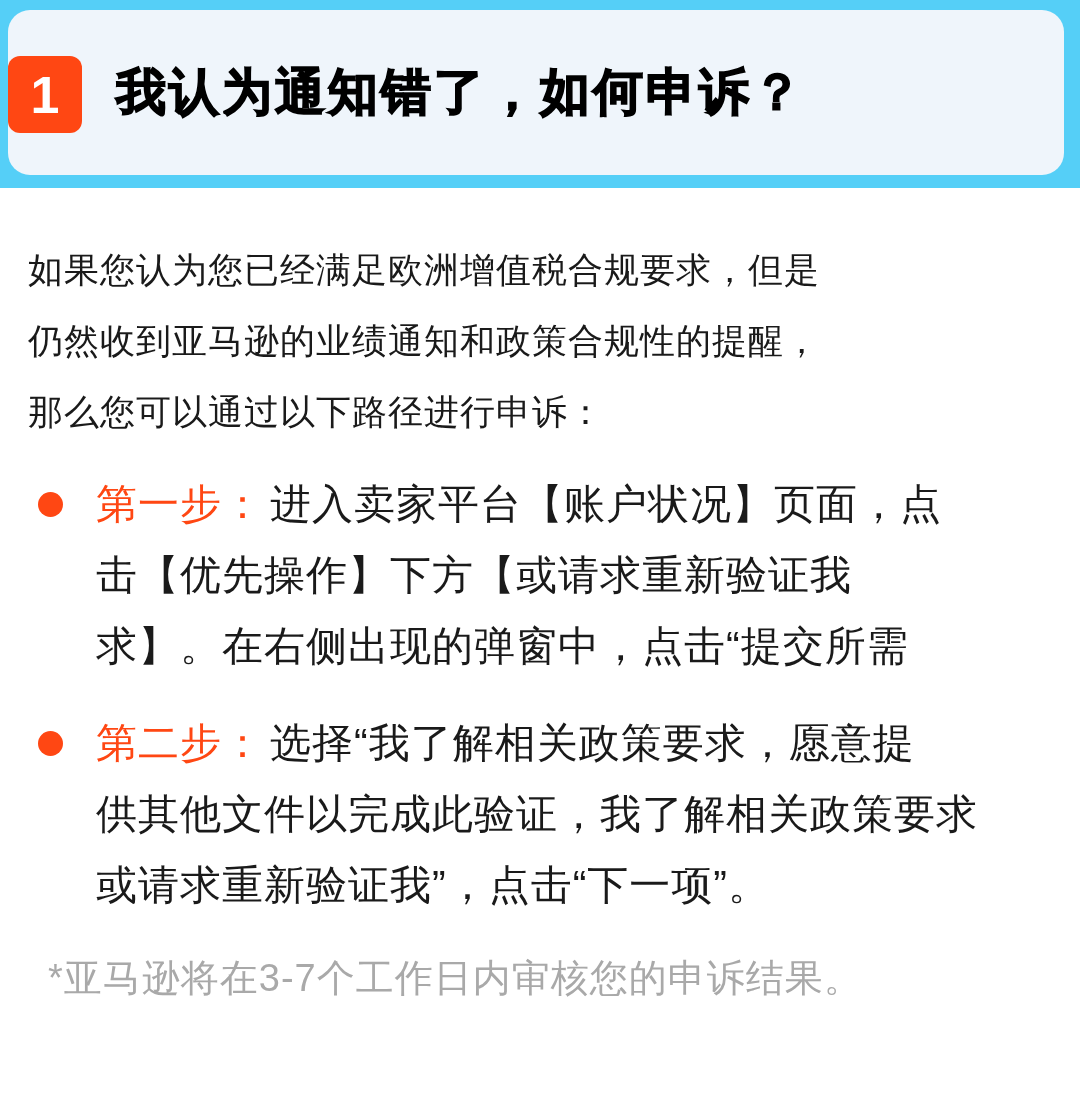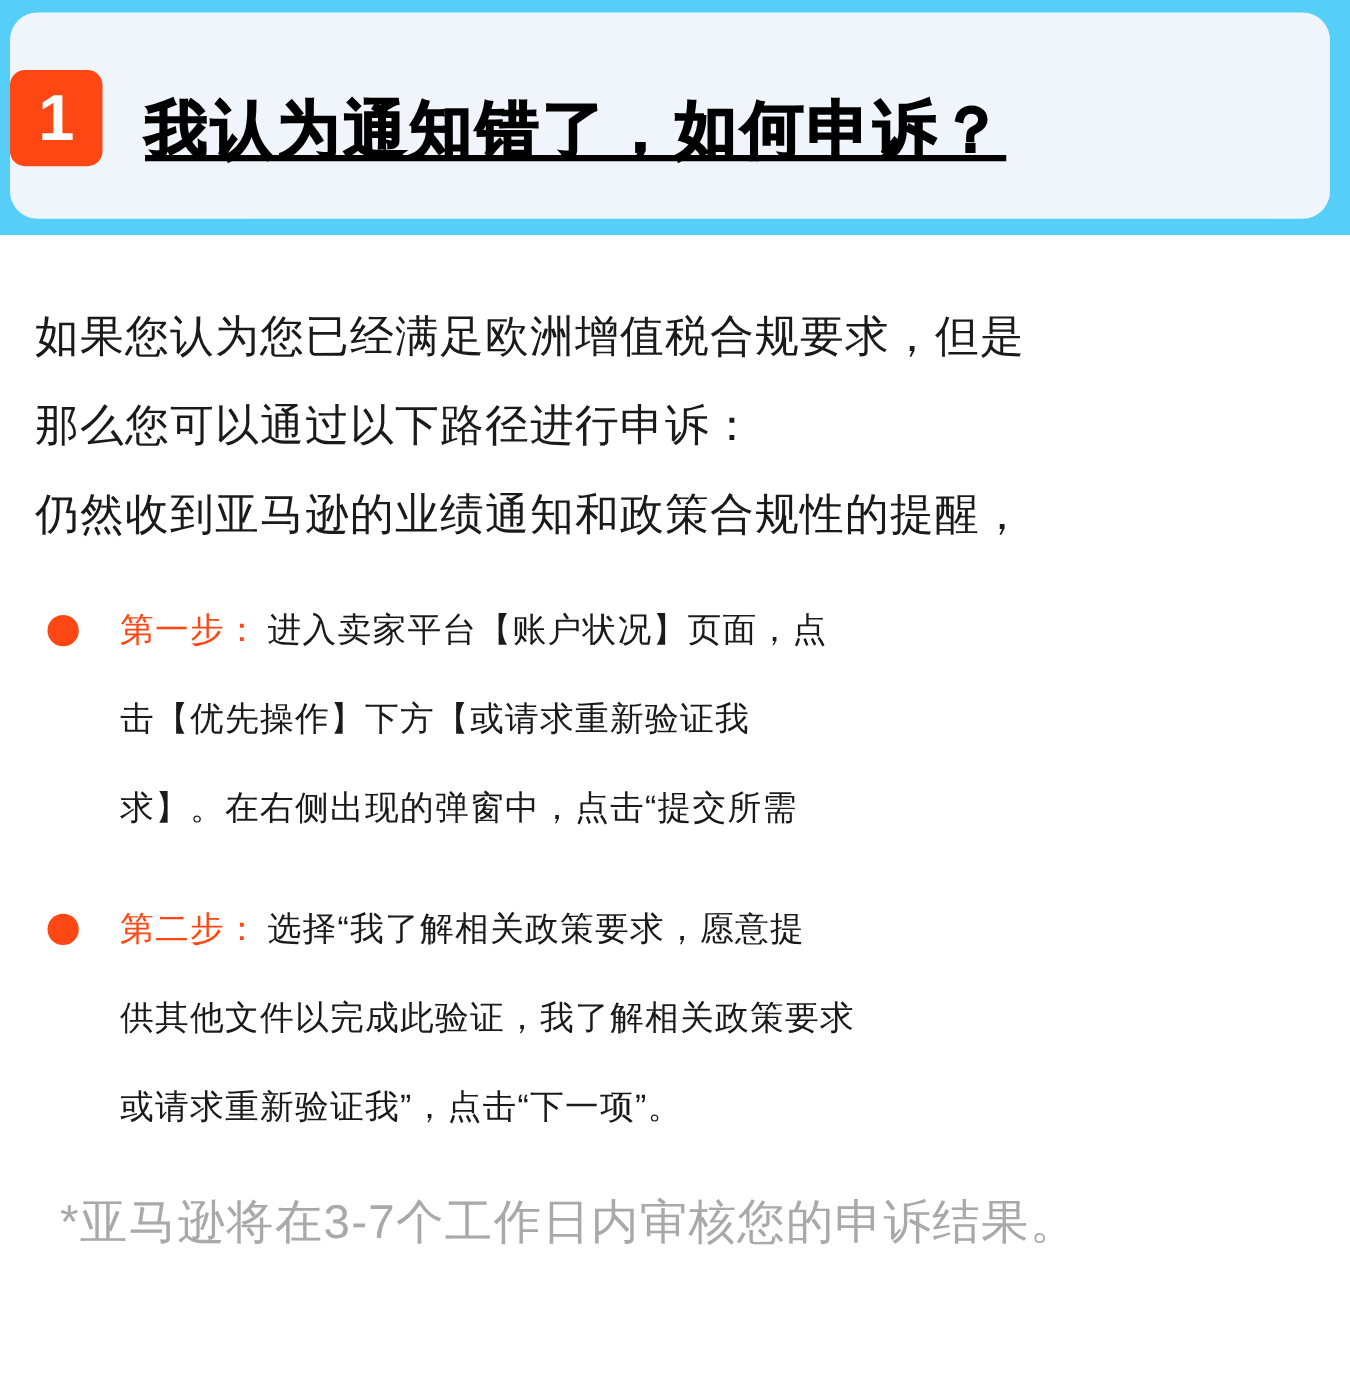--- a/index.html
+++ b/index.html
@@ -35,49 +35,48 @@
     color:#ffffff;
     font-size:52px;
     font-weight:bold;
     display:flex;
     align-items:center;
     justify-content:center;
     z-index:2;
   }
   .title {
     position:absolute;
-    left:116px; top:74px;
+    left:116px; top:62px;
     font-size:50px;
     line-height:60px;
     font-weight:900;
     letter-spacing:3px;
     color:#000000;
     white-space:nowrap;
-    text-decoration:underline;
     
     -webkit-text-stroke:1.5px #000;
   }
 
   
   .content { padding:0 20px 0 28px; }
 
   .intro {
     margin-top:46px;
     font-size:35px;
     line-height:71px;
     letter-spacing:1px;
     color:#1a1a1a;
   }
   .tline { display:block; white-space:nowrap; }
 
   .step {
     position:relative;
     margin-top:22px;
     padding-left:68px;
-    font-size:27px;
+    font-size:41px;
     line-height:71px;
     letter-spacing:1px;
     color:#1a1a1a;
   }
   .step + .step { margin-top:26px; }
   .dot {
     position:absolute;
     left:10px; top:23px;
     width:25px; height:25px;
     border-radius:50%;
@@ -106,22 +105,22 @@
   <header class="hero">
     <div class="hero-card"></div>
     <div class="badge">1</div>
     <h1 class="title">我认为通知错了，如何申诉？</h1>
   </header>
 
   <main class="content">
 
     <p class="intro">
       <span class="tline">如果您认为您已经满足欧洲增值税合规要求，但是</span>
+      <span class="tline">仍然收到亚马逊的业绩通知和政策合规性的提醒，</span>
       <span class="tline">那么您可以通过以下路径进行申诉：</span>
-      <span class="tline">仍然收到亚马逊的业绩通知和政策合规性的提醒，</span>
     </p>
 
     <div class="step">
       <span class="dot"></span>
       <div class="step-body">
         <span class="tline"><span class="step-label">第一步：</span><span>进入卖家平台【账户状况】页面，点</span></span>
         <span class="tline">击【优先操作】下方【或请求重新验证我</span>
         <span class="tline">求】。在右侧出现的弹窗中，点击“提交所需</span>
       </div>
     </div>

